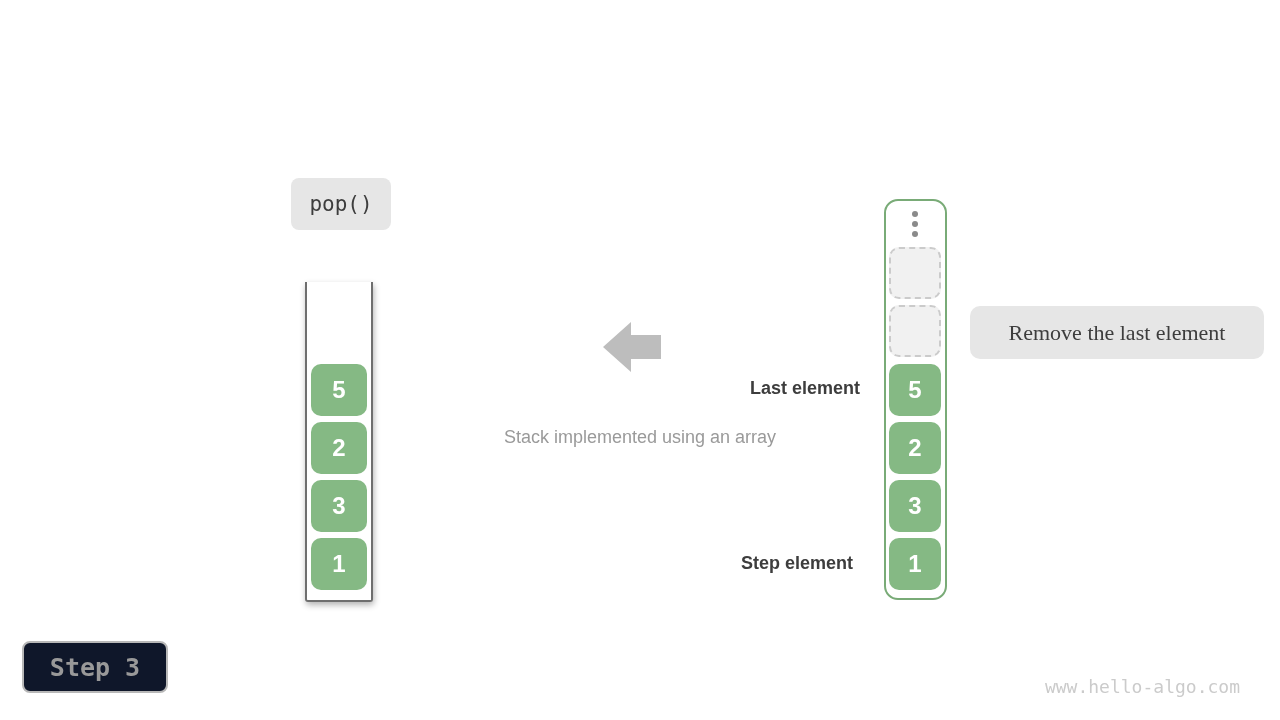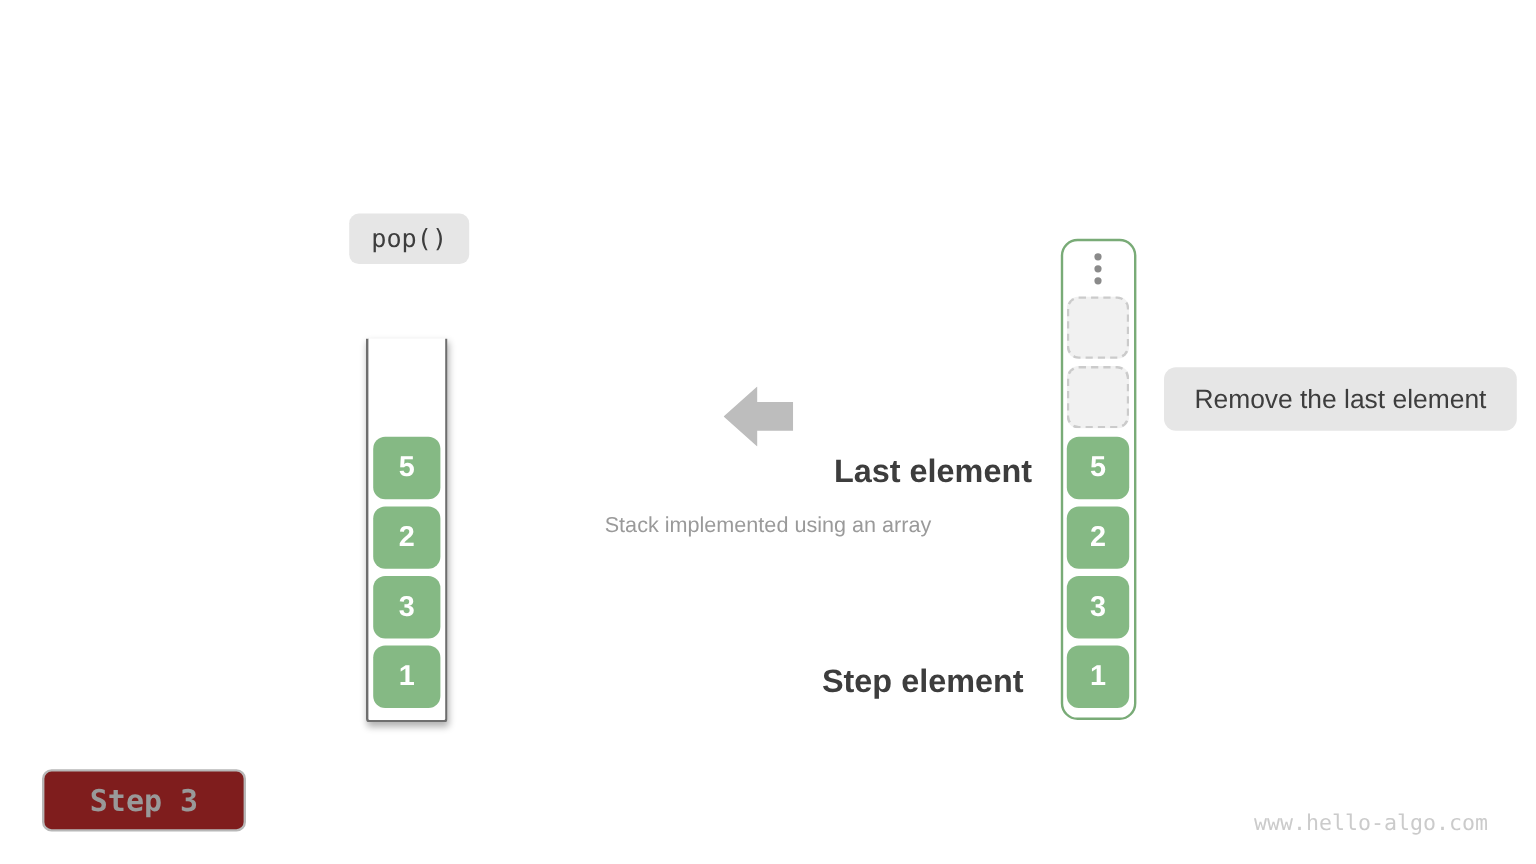--- a/index.html
+++ b/index.html
@@ -3,24 +3,24 @@
 <meta charset="utf-8">
 <style>
   html, body { margin: 0; padding: 0; background: #ffffff; }
   #stage {
     position: relative; width: 1280px; height: 720px;
     background: #ffffff; overflow: hidden;
     font-family: "Liberation Sans", "DejaVu Sans", sans-serif;
   }
   .badge {
     position: absolute; display: flex; align-items: center; justify-content: center;
-    background: var(--badge-bg, #e6e6e6); color: var(--dark-text, #3d3d3d);
+    background: var(--badge-bg, #e6e6e6); color: var(--dark-text, #3d3d3d); font-family: Liberation Serif, serif;
   }
   #op-badge {
-    left: 291px; top: 178px; width: 100px; height: 42px; border-radius: 8px;
+    left: 291px; top: 178px; width: 100px; height: 52px; border-radius: 8px;
     font-family: "DejaVu Sans Mono", monospace; font-size: 21px;
   }
   #action-badge {
     left: 970px; top: 306px; width: 294px; height: 53px; border-radius: 10px;
     font-size: 22px;
   }
   
   #left-stack {
     position: absolute; left: 305px; top: 282px; width: 68px; height: 320px;
     box-sizing: border-box; background: #ffffff;
@@ -54,34 +54,34 @@
     position: absolute; left: 3px; width: 52px; height: 52px; box-sizing: border-box;
     border-radius: 10px; background: var(--slot-bg, #f1f1f1);
     border: 2px dashed var(--slot-border, #cbcbcb);
   }
   #slot-0 { top: 46px; }
   #slot-1 { top: 104px; }
   .dots { position: absolute; left: 26px; top: 10px; display: flex; flex-direction: column; gap: 4px; }
   .dot { width: 6px; height: 6px; border-radius: 50%; background: #8a8a8a; }
   
   .bold-label {
-    position: absolute; font-size: 27px; font-weight: bold;
+    position: absolute; font-size: 18px; font-weight: bold;
     color: var(--dark-text, #3d3d3d); white-space: nowrap;
   }
   #label-last  { right: 420px; top: 378px; }
   #label-first { right: 427px; top: 553px; }
   #caption {
     position: absolute; left: 340px; top: 427px; width: 600px; text-align: center;
     font-size: 18px; color: var(--gray-text, #9a9a9a); white-space: nowrap;
   }
   #arrow { position: absolute; left: 603px; top: 322px; width: 58px; height: 50px; }
   #step-badge {
-    position: absolute; left: 35px; top: 641px; width: 170px; height: 52px;
+    position: absolute; left: 22px; top: 641px; width: 146px; height: 52px;
     box-sizing: border-box; border: 2px solid #b8b8b8; border-radius: 8px;
-    background: #7f1d1d; display: flex; align-items: center; justify-content: center;
+    background: #0f172a; display: flex; align-items: center; justify-content: center;
     font-family: "DejaVu Sans Mono", monospace; font-weight: bold; font-size: 25px;
     color: var(--step-text, #999999);
   }
   #watermark {
     position: absolute; right: 40px; top: 676px;
     font-family: "DejaVu Sans Mono", monospace; font-size: 18px;
     color: var(--watermark, #cbcbcb); white-space: nowrap;
   }
 </style>
 </head>

